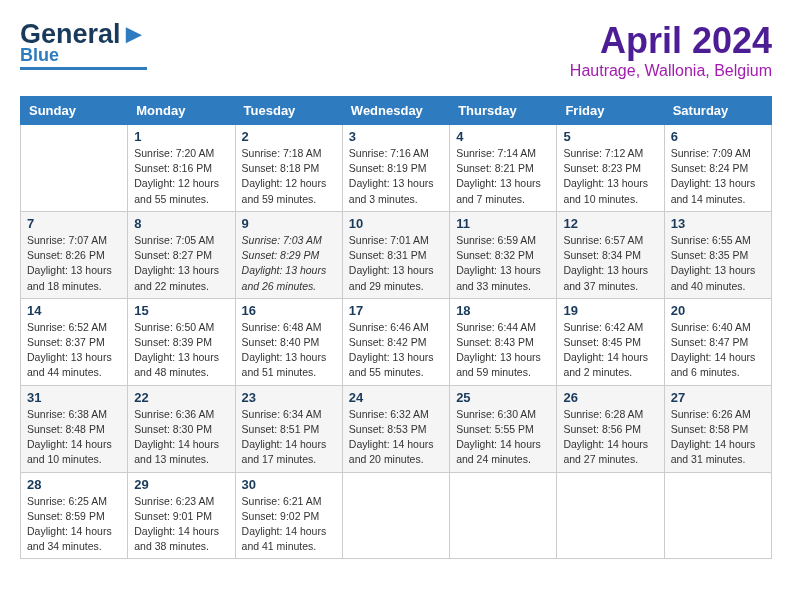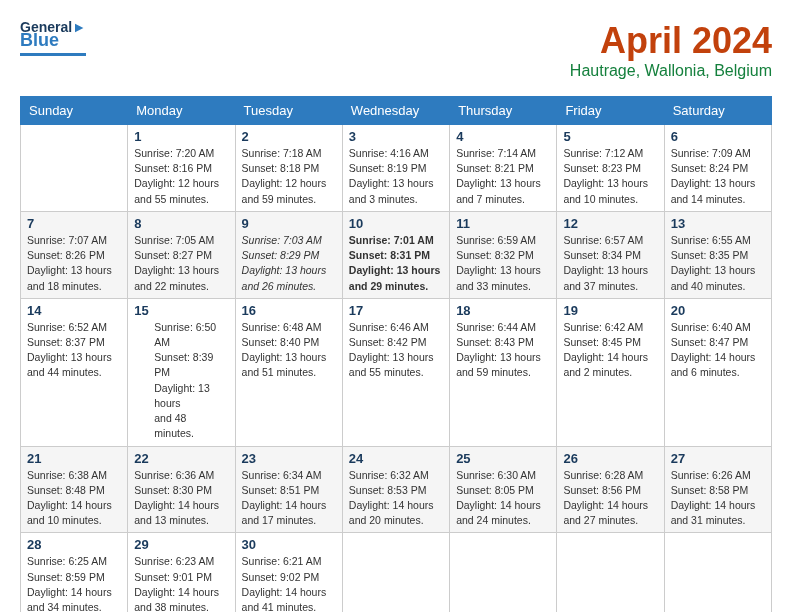--- a/index.html
+++ b/index.html
@@ -15,55 +15,55 @@
       justify-content: space-between;
       align-items: flex-start;
       margin-bottom: 16px;
     }
     .logo {
       display: flex;
       flex-direction: column;
       align-items: flex-start;
     }
     .logo-text {
-      font-size: 14px;
+      font-size: 27px;
       font-weight: bold;
       color: #1a3a5c;
       line-height: 1.1;
     }
     .logo-underline {
       width: 100%;
       height: 3px;
       background: #2e7bbf;
       margin-top: 2px;
     }
     .title-area {
       text-align: right;
     }
     .month-title {
       font-size: 36px;
       font-weight: bold;
-      color: #c2410c;
+      color: #4c1d95;
     }
     .location-title {
       font-size: 16px;
-      color: #15803d;
+      color: #a21caf;
     }
     table {
       width: 100%;
       border-collapse: collapse;
       font-size: 11px;
     }
     thead tr th {
       background: #2e7bbf;
       color: #fff;
       padding: 6px 8px;
       text-align: left;
       font-size: 13px;
-      font-weight: normal;
+      font-weight: bold;
       border: 1px solid #2e7bbf;
     }
     tbody tr td {
       border: 1px solid #ccc;
       padding: 4px 6px;
       vertical-align: top;
       width: 14.28%;
       min-height: 80px;
       background: #fff;
     }
@@ -131,21 +131,21 @@
         </td>
         <td>
           <span class="day-number">2</span>
           <div class="day-info" style="white-space: pre-line;">Sunrise: 7:18 AM
 Sunset: 8:18 PM
 Daylight: 12 hours
 and 59 minutes.</div>
         </td>
         <td>
           <span class="day-number">3</span>
-          <div class="day-info" style="white-space: pre-line;">Sunrise: 4:16 AM
+          <div class="day-info" style="white-space: pre-line;">Sunrise: 7:16 AM
 Sunset: 8:19 PM
 Daylight: 13 hours
 and 3 minutes.</div>
         </td>
         <td>
           <span class="day-number">4</span>
           <div class="day-info" style="white-space: pre-line;">Sunrise: 7:14 AM
 Sunset: 8:21 PM
 Daylight: 13 hours
 and 7 minutes.</div>
@@ -182,21 +182,21 @@
         </td>
         <td>
           <span class="day-number">9</span>
           <div class="day-info" style="white-space: pre-line; font-style: italic;">Sunrise: 7:03 AM
 Sunset: 8:29 PM
 Daylight: 13 hours
 and 26 minutes.</div>
         </td>
         <td>
           <span class="day-number">10</span>
-          <div class="day-info" style="white-space: pre-line; font-weight: bold;">Sunrise: 7:01 AM
+          <div class="day-info" style="white-space: pre-line;">Sunrise: 7:01 AM
 Sunset: 8:31 PM
 Daylight: 13 hours
 and 29 minutes.</div>
         </td>
         <td>
           <span class="day-number">11</span>
           <div class="day-info" style="white-space: pre-line;">Sunrise: 6:59 AM
 Sunset: 8:32 PM
 Daylight: 13 hours
 and 33 minutes.</div>
@@ -219,21 +219,21 @@
       <tr>
         <td>
           <span class="day-number">14</span>
           <div class="day-info" style="white-space: pre-line;">Sunrise: 6:52 AM
 Sunset: 8:37 PM
 Daylight: 13 hours
 and 44 minutes.</div>
         </td>
         <td>
           <span class="day-number">15</span>
-          <div class="day-info" style="white-space: pre-line; margin-left: 20px;">Sunrise: 6:50 AM
+          <div class="day-info" style="white-space: pre-line;">Sunrise: 6:50 AM
 Sunset: 8:39 PM
 Daylight: 13 hours
 and 48 minutes.</div>
         </td>
         <td>
           <span class="day-number">16</span>
           <div class="day-info" style="white-space: pre-line;">Sunrise: 6:48 AM
 Sunset: 8:40 PM
 Daylight: 13 hours
 and 51 minutes.</div>
@@ -262,21 +262,21 @@
         <td>
           <span class="day-number">20</span>
           <div class="day-info" style="white-space: pre-line;">Sunrise: 6:40 AM
 Sunset: 8:47 PM
 Daylight: 14 hours
 and 6 minutes.</div>
         </td>
       </tr>
       <tr>
         <td>
-          <span class="day-number">21</span>
+          <span class="day-number">31</span>
           <div class="day-info" style="white-space: pre-line;">Sunrise: 6:38 AM
 Sunset: 8:48 PM
 Daylight: 14 hours
 and 10 minutes.</div>
         </td>
         <td>
           <span class="day-number">22</span>
           <div class="day-info" style="white-space: pre-line;">Sunrise: 6:36 AM
 Sunset: 8:30 PM
 Daylight: 14 hours
@@ -292,21 +292,21 @@
         <td>
           <span class="day-number">24</span>
           <div class="day-info" style="white-space: pre-line;">Sunrise: 6:32 AM
 Sunset: 8:53 PM
 Daylight: 14 hours
 and 20 minutes.</div>
         </td>
         <td>
           <span class="day-number">25</span>
           <div class="day-info" style="white-space: pre-line;">Sunrise: 6:30 AM
-Sunset: 8:05 PM
+Sunset: 5:55 PM
 Daylight: 14 hours
 and 24 minutes.</div>
         </td>
         <td>
           <span class="day-number">26</span>
           <div class="day-info" style="white-space: pre-line;">Sunrise: 6:28 AM
 Sunset: 8:56 PM
 Daylight: 14 hours
 and 27 minutes.</div>
         </td>

